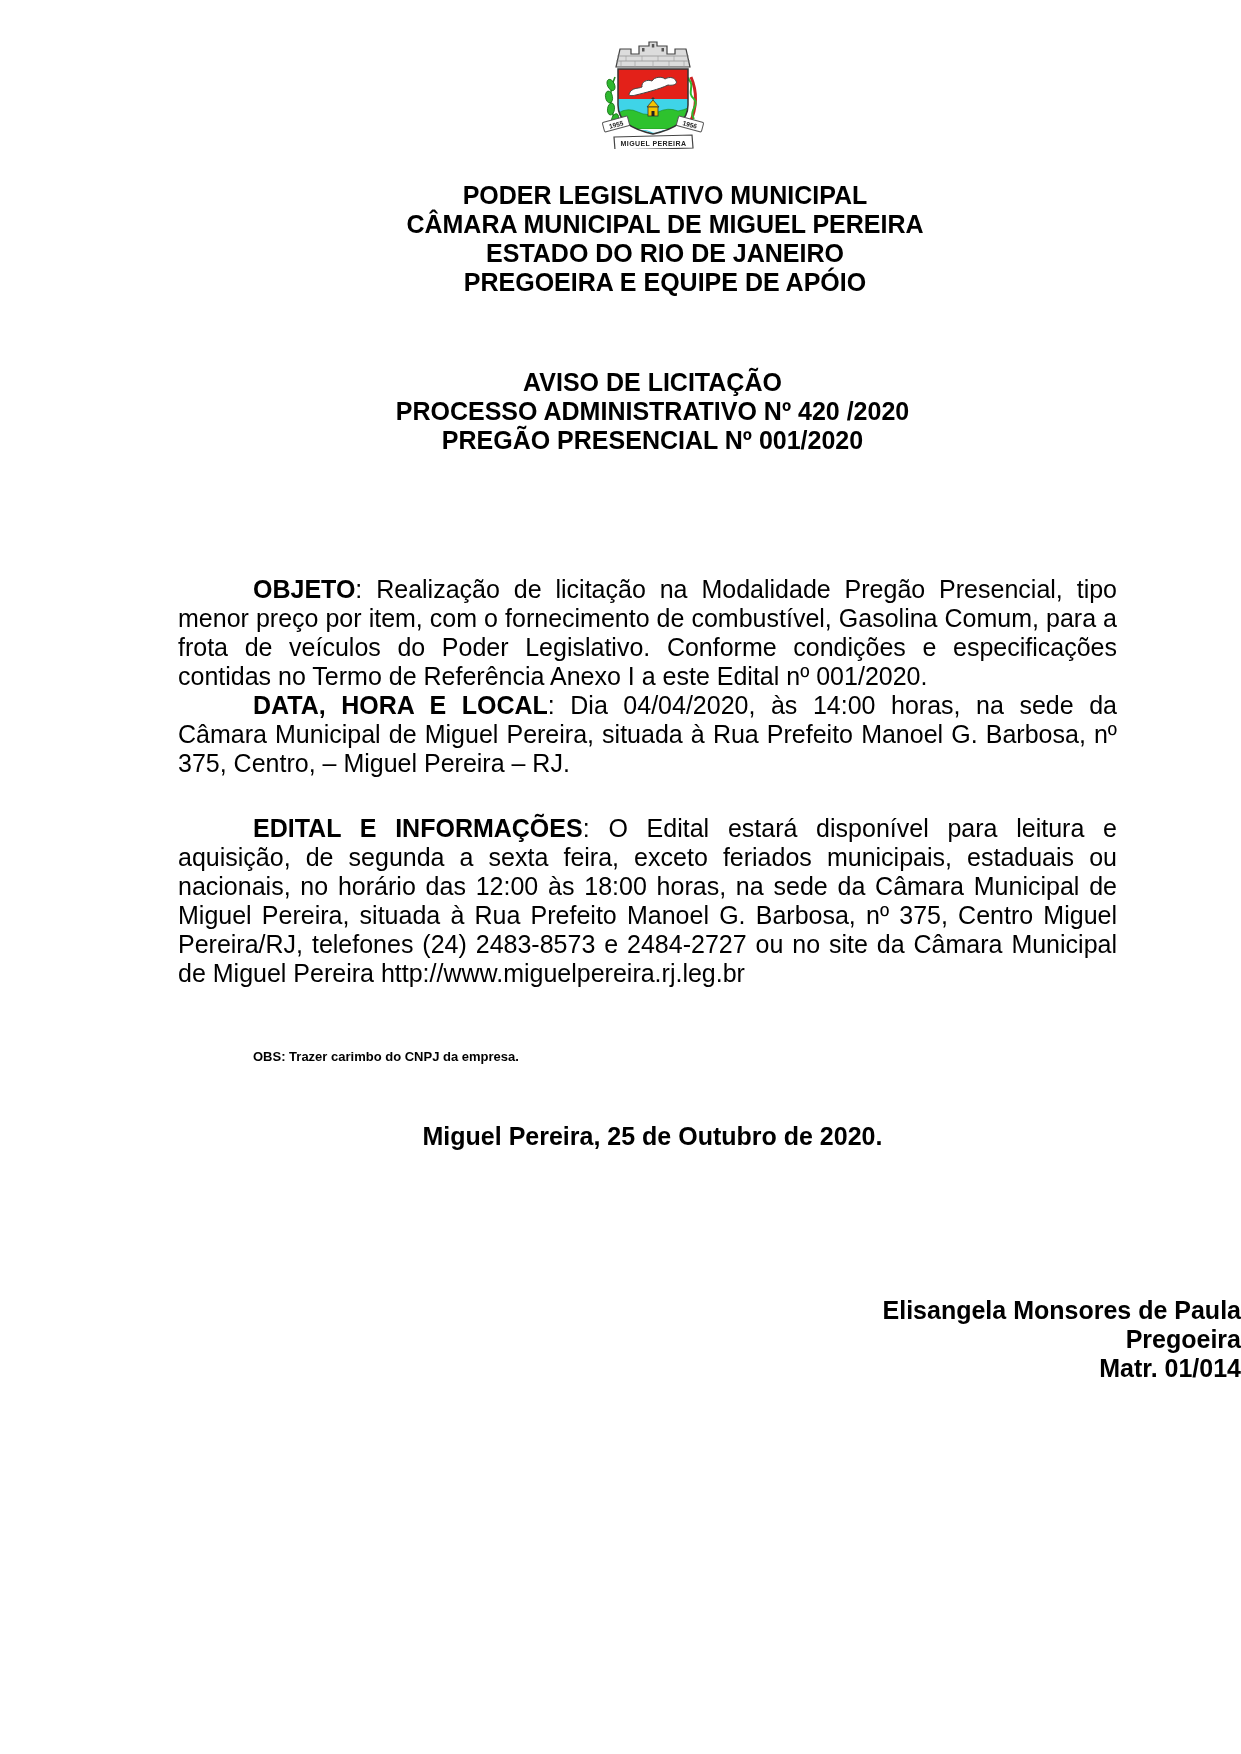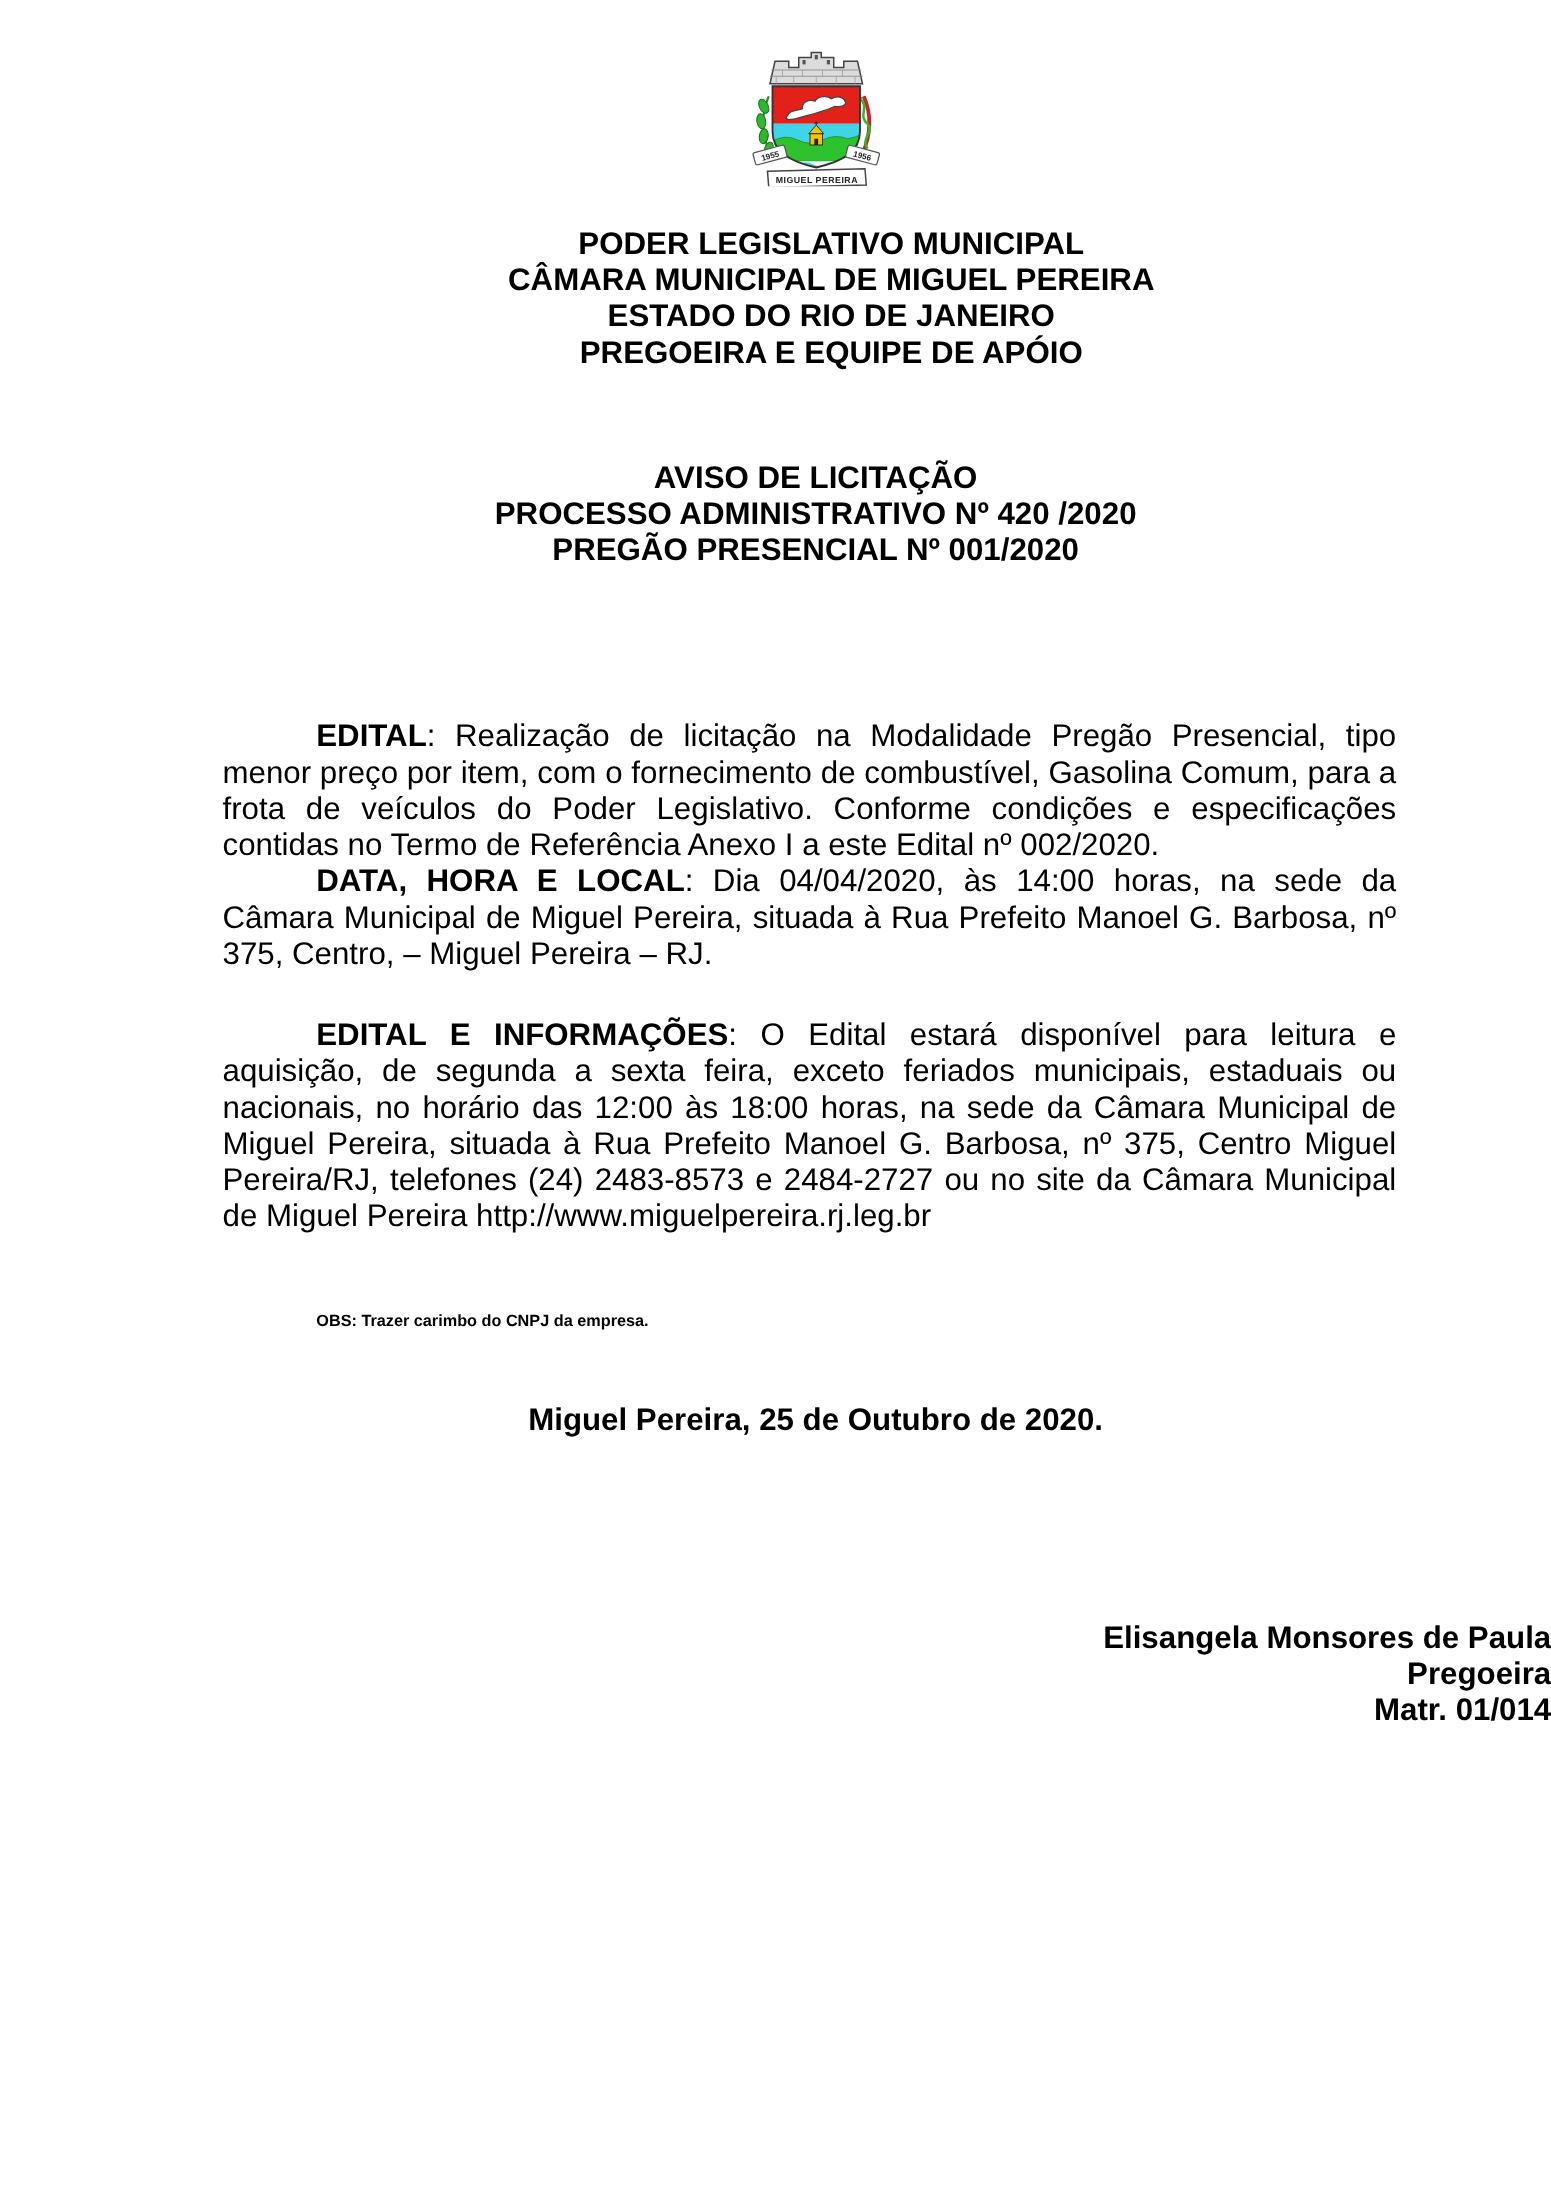--- a/index.html
+++ b/index.html
@@ -143,21 +143,21 @@
   </div>
 
   <div class="centered-block title-block">
     <div>AVISO DE LICITAÇÃO</div>
     <div>PROCESSO ADMINISTRATIVO Nº 420 /2020</div>
     <div>PREGÃO PRESENCIAL Nº 001/2020</div>
   </div>
 
   <div class="content">
 
-    <p class="para para-objeto"><strong>EDITAL</strong><span>: Realização de licitação na Modalidade Pregão Presencial, tipo menor preço por item, com o fornecimento de combustível, Gasolina Comum, para a frota de veículos do Poder Legislativo. Conforme condições e especificações contidas no Termo de Referência Anexo I a este Edital nº 002/2020.</span></p>
+    <p class="para para-objeto"><strong>OBJETO</strong><span>: Realização de licitação na Modalidade Pregão Presencial, tipo menor preço por item, com o fornecimento de combustível, Gasolina Comum, para a frota de veículos do Poder Legislativo. Conforme condições e especificações contidas no Termo de Referência Anexo I a este Edital nº 001/2020.</span></p>
 
     <p class="para"><strong>DATA, HORA E LOCAL</strong><span>: Dia 04/04/2020, às 14:00 horas, na sede da Câmara Municipal de Miguel Pereira, situada à Rua Prefeito Manoel G. Barbosa, nº 375, Centro, – Miguel Pereira – RJ.</span></p>
 
     <p class="para para-edital"><strong>EDITAL E INFORMAÇÕES</strong><span>: O Edital estará disponível para leitura e aquisição, de segunda a sexta feira, exceto feriados municipais, estaduais ou nacionais, no horário das 12:00 às 18:00 horas, na sede da Câmara Municipal de Miguel Pereira, situada à Rua Prefeito Manoel G. Barbosa, nº 375, Centro Miguel Pereira/RJ, telefones (24) 2483-8573 e 2484-2727 ou no site da Câmara Municipal de Miguel Pereira http://www.miguelpereira.rj.leg.br</span></p>
 
     <p class="obs-line">OBS: Trazer carimbo do CNPJ da empresa.</p>
   </div>
 
   <div class="centered-block date-line">Miguel Pereira, 25 de Outubro de 2020.</div>
 

